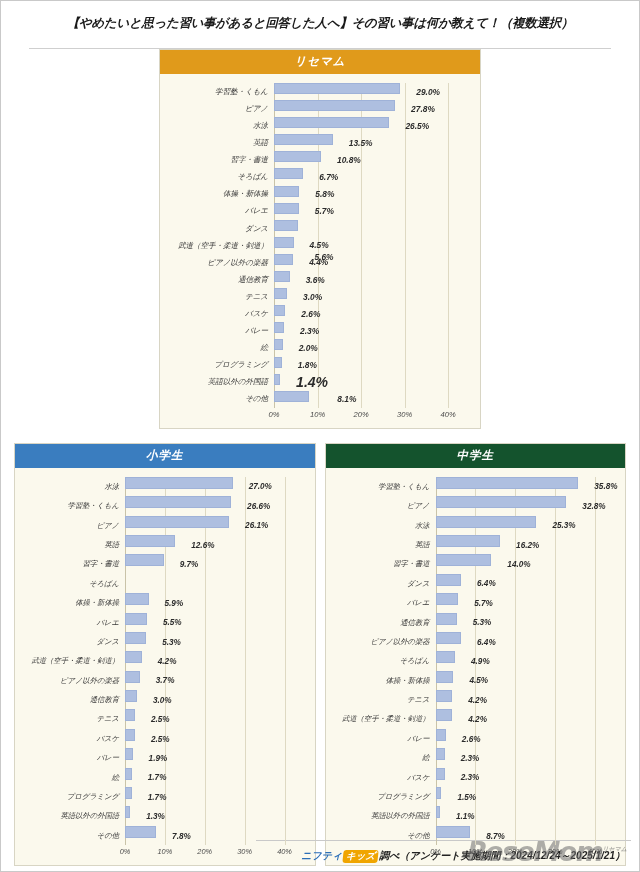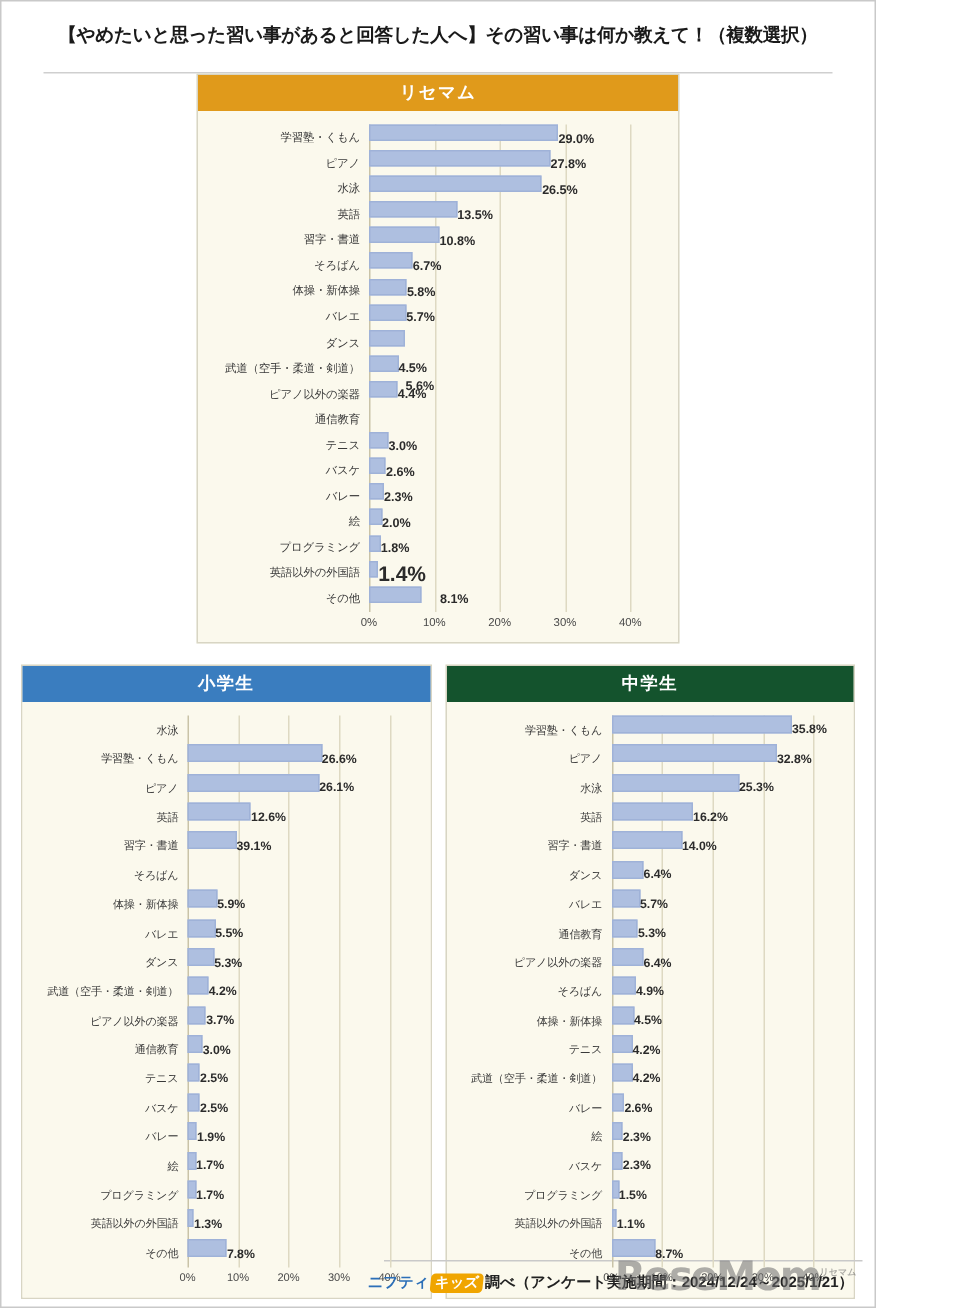--- a/index.html
+++ b/index.html
@@ -7,25 +7,26 @@
   html, body {
     width: 640px;
     height: 872px;
     background: #ffffff;
     font-family: "Liberation Sans", "DejaVu Sans", sans-serif;
     overflow: hidden;
   }
 
   .page {
     position: relative;
-    width: 584px;
+    width: 640px;
     height: 872px;
     background: #ffffff;
     border: 1px solid #c9c9c9;
     padding: 0;
+    font-style: italic;
   }
 
   
   .title-bar {
     padding: 14px 10px 9px 10px;
     text-align: center;
   }
   .title-text {
     font-size: 12.4px;
     font-weight: bold;
@@ -103,21 +104,21 @@
   }
 
   .bar-value {
     position: absolute;
     top: 50%;
     transform: translateY(-50%);
     font-size: 8px;
     font-weight: bold;
     color: #2b2b2b;
     white-space: nowrap;
-    padding-left: 0;
+    padding-left: 16px;
   }
 
   
   .grid {
     position: absolute;
     top: 0; bottom: 0;
     pointer-events: none;
     z-index: 1;
   }
   .grid .gl {
@@ -285,20 +286,24 @@
             </div>
             <div class="row" style="height: 17.1px;">
               <div class="cat-label" style="width: 108px; font-size: 7.6px;">ピアノ以外の楽器</div>
               <div class="plot">
                 <div class="bar" style="width: 9.77778%; height: 11px;"></div>
                 <div class="bar-value" style="left: 9.77778%; font-size: 8.4px;">4.4%</div>
               </div>
             </div>
             <div class="row" style="height: 17.1px;">
               <div class="cat-label" style="width: 108px; font-size: 7.6px;">通信教育</div>
+              <div class="plot">
+                <div class="bar" style="width: 8%; height: 11px;"></div>
+                <div class="bar-value" style="left: 8%; font-size: 8.4px;">3.6%</div>
+              </div>
             </div>
             <div class="row" style="height: 17.1px;">
               <div class="cat-label" style="width: 108px; font-size: 7.6px;">テニス</div>
               <div class="plot">
                 <div class="bar" style="width: 6.66667%; height: 11px;"></div>
                 <div class="bar-value" style="left: 6.66667%; font-size: 8.4px;">3.0%</div>
               </div>
             </div>
             <div class="row" style="height: 17.1px;">
               <div class="cat-label" style="width: 108px; font-size: 7.6px;">バスケ</div>
@@ -364,20 +369,24 @@
           <div class="chart" id="chart-elementary">
               <div class="grid" style="left: 104px; right: 0px; height: 368.6px;">
                 <div class="gl axis0" style="left: 0%;"></div>
                 <div class="gl" style="left: 22.2222%;"></div>
                 <div class="gl" style="left: 44.4444%;"></div>
                 <div class="gl" style="left: 66.6667%;"></div>
                 <div class="gl" style="left: 88.8889%;"></div>
               </div>
               <div class="row" style="height: 19.4px;">
                 <div class="cat-label" style="width: 104px; font-size: 7.4px;">水泳</div>
+                <div class="plot">
+                  <div class="bar" style="width: 60%; height: 12px;"></div>
+                  <div class="bar-value" style="left: 60%; font-size: 8.2px;">27.0%</div>
+                </div>
               </div>
               <div class="row" style="height: 19.4px;">
                 <div class="cat-label" style="width: 104px; font-size: 7.4px;">学習塾・くもん</div>
                 <div class="plot">
                   <div class="bar" style="width: 59.1111%; height: 12px;"></div>
                   <div class="bar-value" style="left: 59.1111%; font-size: 8.2px;">26.6%</div>
                 </div>
               </div>
               <div class="row" style="height: 19.4px;">
                 <div class="cat-label" style="width: 104px; font-size: 7.4px;">ピアノ</div>
@@ -390,21 +399,21 @@
                 <div class="cat-label" style="width: 104px; font-size: 7.4px;">英語</div>
                 <div class="plot">
                   <div class="bar" style="width: 28%; height: 12px;"></div>
                   <div class="bar-value" style="left: 28%; font-size: 8.2px;">12.6%</div>
                 </div>
               </div>
               <div class="row" style="height: 19.4px;">
                 <div class="cat-label" style="width: 104px; font-size: 7.4px;">習字・書道</div>
                 <div class="plot">
                   <div class="bar" style="width: 21.5556%; height: 12px;"></div>
-                  <div class="bar-value" style="left: 21.5556%; font-size: 8.2px;">39.1%</div>
+                  <div class="bar-value" style="left: 21.5556%; font-size: 8.2px;">9.7%</div>
                 </div>
               </div>
               <div class="row" style="height: 19.4px;">
                 <div class="cat-label" style="width: 104px; font-size: 7.4px;">そろばん</div>
               </div>
               <div class="row" style="height: 19.4px;">
                 <div class="cat-label" style="width: 104px; font-size: 7.4px;">体操・新体操</div>
                 <div class="plot">
                   <div class="bar" style="width: 13.1111%; height: 12px;"></div>
                   <div class="bar-value" style="left: 13.1111%; font-size: 8.2px;">5.9%</div>

